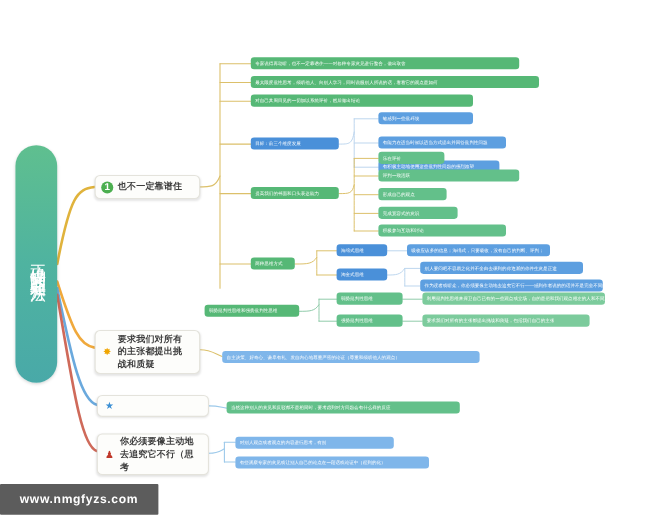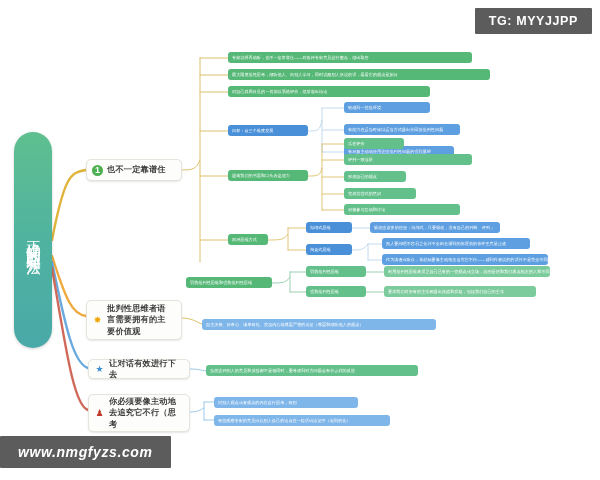--- a/index.html
+++ b/index.html
@@ -133,23 +133,22 @@
     right: 8px;
     top: 8px;
     padding: 6px 14px;
     font-size: 12.5px;
     border-radius: 1px;
   }
   #site-badge {
     left: 0px;
     bottom: 12px;
     padding: 8px 18px;
-    font-size: 14px;
+    font-size: 11px;
     border-radius: 1px;
-    font-style: italic;
   }
 </style>
 </head>
 <body>
 
 <div id="canvas">
 
   <svg class="links" viewBox="0 0 600 480" preserveAspectRatio="none">
     <g fill="none" stroke-linecap="round">
 
@@ -214,26 +213,25 @@
     <span class="root-label">正确提问的益处和方法</span>
   </div>
 
   <div class="branch" style="left:86px; top:159px; width:96px; height:22px;">
     <span class="b-icon ic-num">1</span>
     <span class="b-text">也不一定靠谱住</span>
   </div>
 
   <div class="branch" style="left:86px; top:300px; width:96px; height:40px;">
     <span class="b-icon ic-gear">✸</span>
-    <span class="b-text">批判性思维者语言需要拥有的主要价值观</span>
+    <span class="b-text">要求我们对所有的主张都提出挑战和质疑</span>
   </div>
 
   <div class="branch" style="left:88px; top:359px; width:102px; height:20px;">
     <span class="b-icon ic-star">★</span>
-    <span class="b-text">让对话有效进行下去</span>
   </div>
 
   <div class="branch" style="left:88px; top:394px; width:102px; height:38px;">
     <span class="b-icon ic-person">♟</span>
     <span class="b-text">你必须要像主动地去追究它不行（思考</span>
   </div>
 
   <div class="pill green-d" style="left:228px; top:52px; width:244px; height:11px;">专家说得再动听，也不一定靠谱住——对各种专家意见进行整合，做出取舍</div>
   <div class="pill green-d" style="left:228px; top:69px; width:262px; height:11px;">最大限度批性思考，倾听他人、向别人学习，同时说服别人所说的话，看看它的观点是如何</div>
   <div class="pill green-d" style="left:228px; top:86px; width:202px; height:11px;">对自己其周目见的一切加以系统评价，然后做出结论</div>
@@ -263,16 +261,15 @@
   <div class="pill green-l" style="left:384px; top:266px; width:166px; height:11px;">利用批判性思维来捍卫自己已有的一些观点或立场，自的是把和我们观点相左的人和不同观点驳倒以便自己立于不败之地</div>
   <div class="pill green-l" style="left:384px; top:286px; width:152px; height:11px;">要求我们对所有的主张都提出挑战和质疑，包括我们自己的主张</div>
 
   <div class="pill blue-l" style="left:202px; top:319px; width:234px; height:11px;">自主决策、好奇心、谦卑有礼、发自内心地尊重严密的论证（尊重和倾听他人的观点）</div>
 
   <div class="pill green-m" style="left:206px; top:365px; width:212px; height:11px;">当然这种别人的意见和反驳都不是相同时，要考虑到对方问题会有什么样的反应</div>
 
   <div class="pill blue-l" style="left:214px; top:397px; width:144px; height:11px;">对别人观点或者观点的内容进行思考，有别</div>
   <div class="pill blue-l" style="left:214px; top:415px; width:176px; height:11px;">有些观察专家的意见或让别人自己的论点在一段话或论证中（起到的化）</div>
 
-  <div class="badge" id="tg-badge">TG: MYYJJPP</div>
   <div class="badge" id="site-badge">www.nmgfyzs.com</div>
 
 </div>
 
 </body></html>

